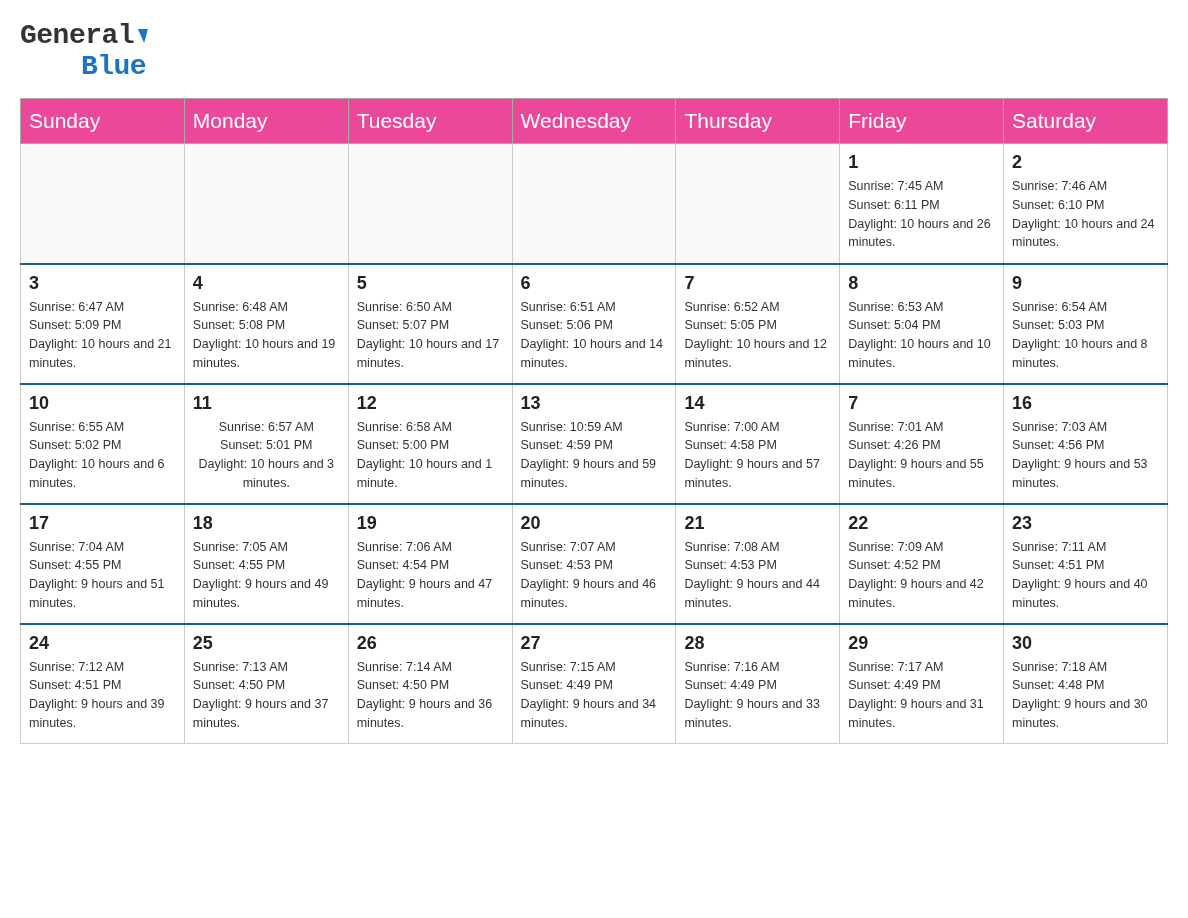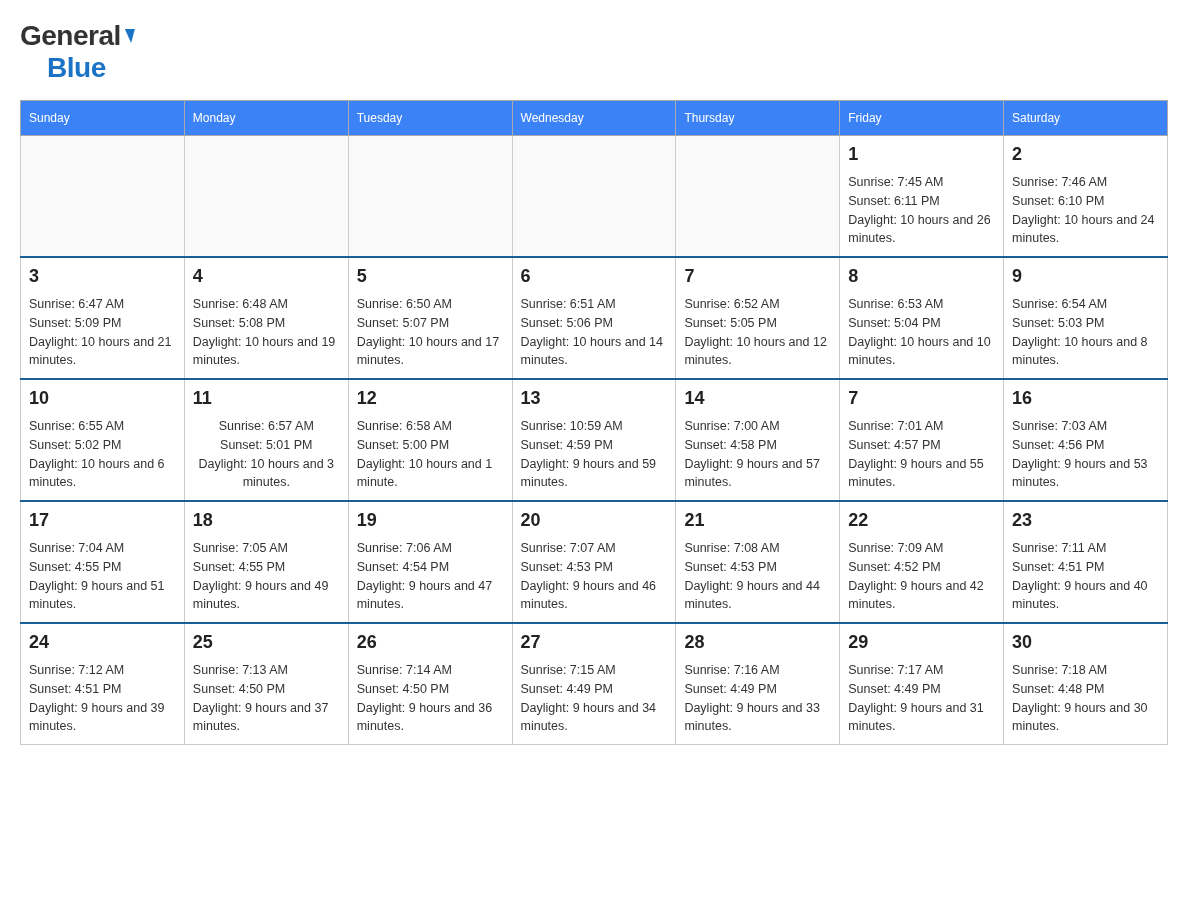--- a/index.html
+++ b/index.html
@@ -12,21 +12,22 @@
     }
     .header-area {
       display: flex;
       justify-content: space-between;
       align-items: flex-start;
       margin-bottom: 10px;
     }
     .logo {
       display: flex;
       flex-direction: column;
-      align-items: center;
+      align-items: flex-end;
+      font-family: Liberation Mono, monospace;
     }
     .logo-general {
       font-size: 28px;
       font-weight: bold;
       color: #333;
       letter-spacing: -0.5px;
     }
     .logo-blue {
       font-size: 28px;
       font-weight: bold;
@@ -61,23 +62,23 @@
       color: #555;
       margin-top: 4px;
     }
     .calendar-table {
       width: 100%;
       border-collapse: collapse;
       border: 1px solid #aaa;
       margin-top: 16px;
     }
     .calendar-table th {
-      background-color: #3b82f6;
+      background-color: #ec4899;
       color: #fff;
-      font-size: 12px;
+      font-size: 21px;
       font-weight: normal;
       padding: 10px 8px;
       text-align: left;
       border: 1px solid #aaa;
     }
     .calendar-table td {
       vertical-align: top;
       padding: 8px;
       border: 1px solid #ccc;
       font-size: 13px;
@@ -90,21 +91,20 @@
       font-size: 18px;
       font-weight: bold;
       color: #222;
       display: block;
       margin-bottom: 4px;
     }
     .day-info {
       font-size: 12.5px;
       color: #333;
       line-height: 1.5;
-      margin-top: 8px;
     }
     .empty-cell {
       background: #f9f9f9;
     }
     .row-border td {
       border-top: 2px solid #1a5f96;
     }
   </style>
 </head>
 <body>
@@ -224,21 +224,21 @@
         </td>
         <td>
           <span class="day-number">14</span>
           <div class="day-info" style="white-space: pre-line;">Sunrise: 7:00 AM
 Sunset: 4:58 PM
 Daylight: 9 hours and 57 minutes.</div>
         </td>
         <td>
           <span class="day-number">7</span>
           <div class="day-info" style="white-space: pre-line;">Sunrise: 7:01 AM
-Sunset: 4:57 PM
+Sunset: 4:26 PM
 Daylight: 9 hours and 55 minutes.</div>
         </td>
         <td>
           <span class="day-number">16</span>
           <div class="day-info" style="white-space: pre-line;">Sunrise: 7:03 AM
 Sunset: 4:56 PM
 Daylight: 9 hours and 53 minutes.</div>
         </td>
       </tr>
       <tr class="row-border">

